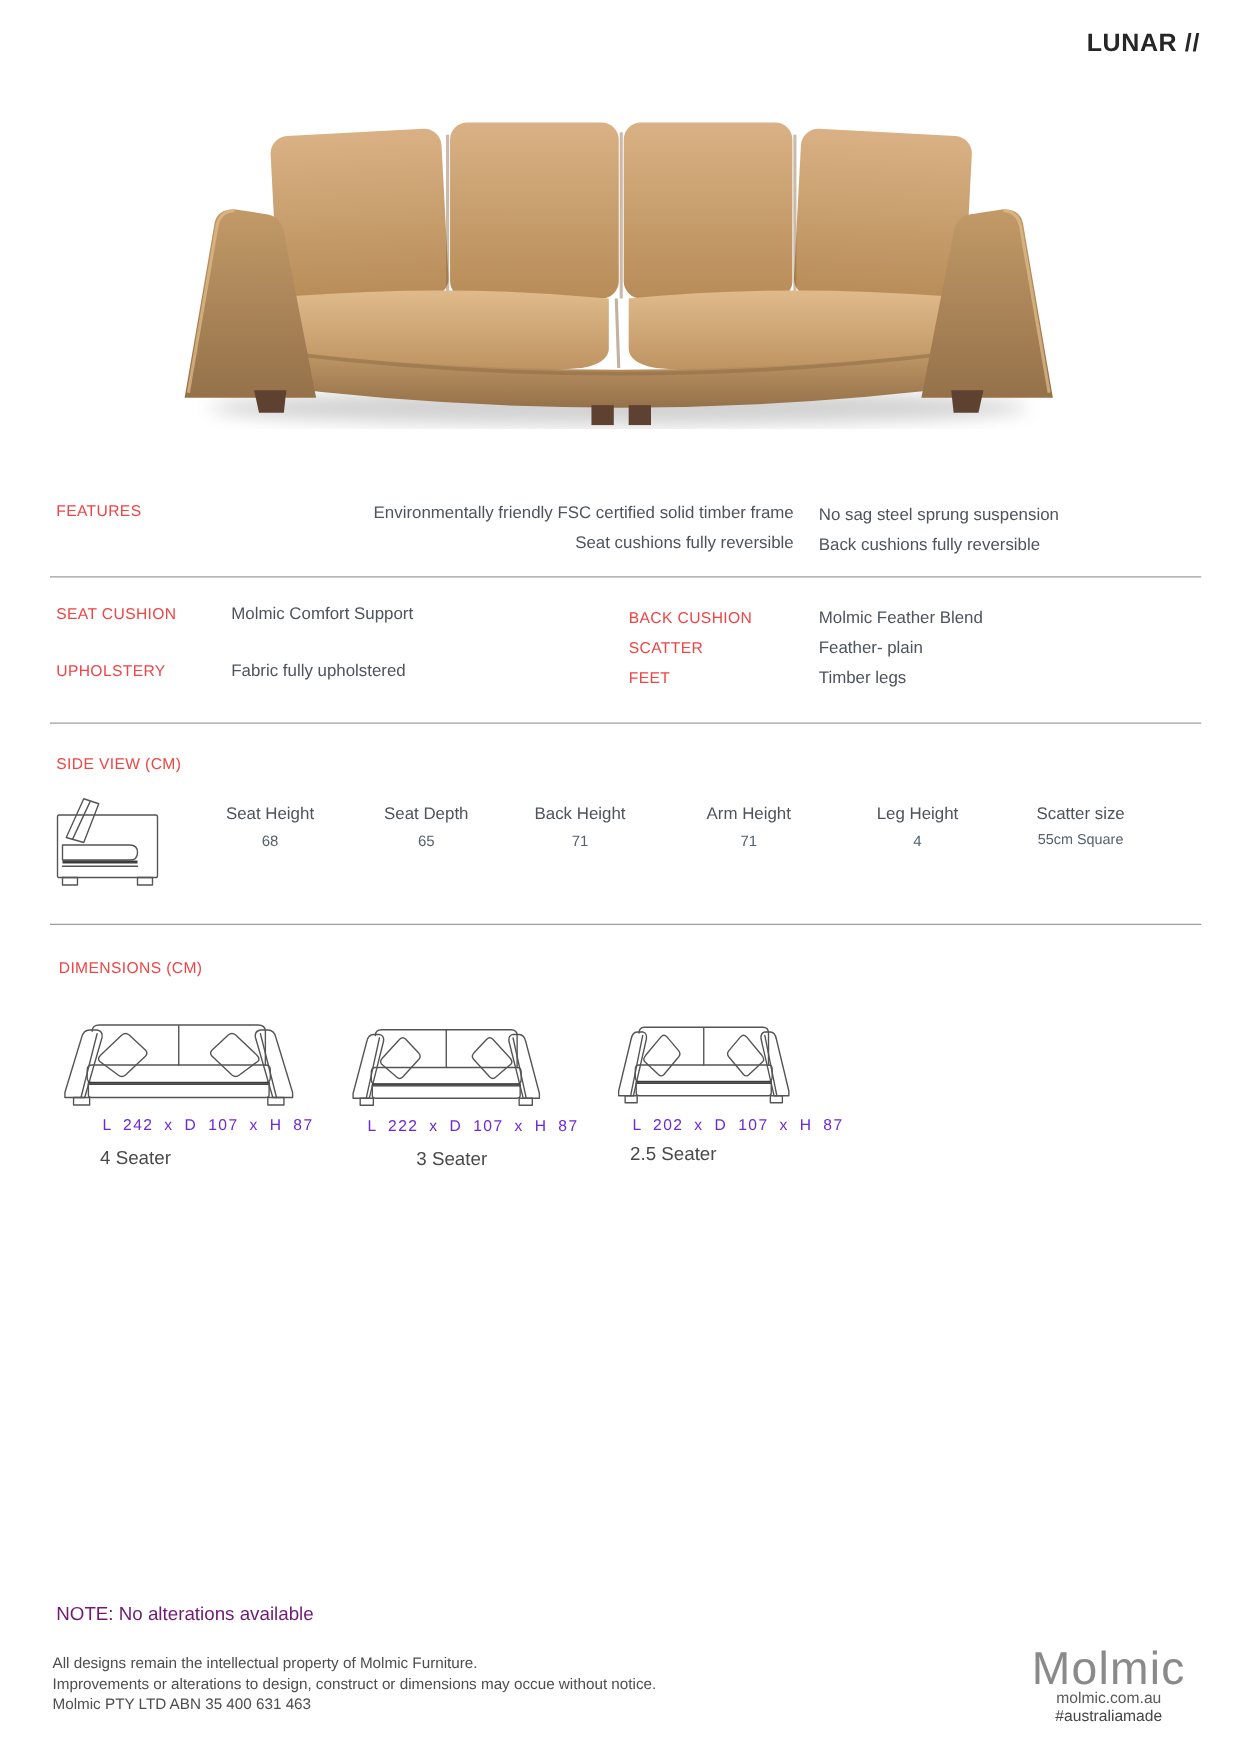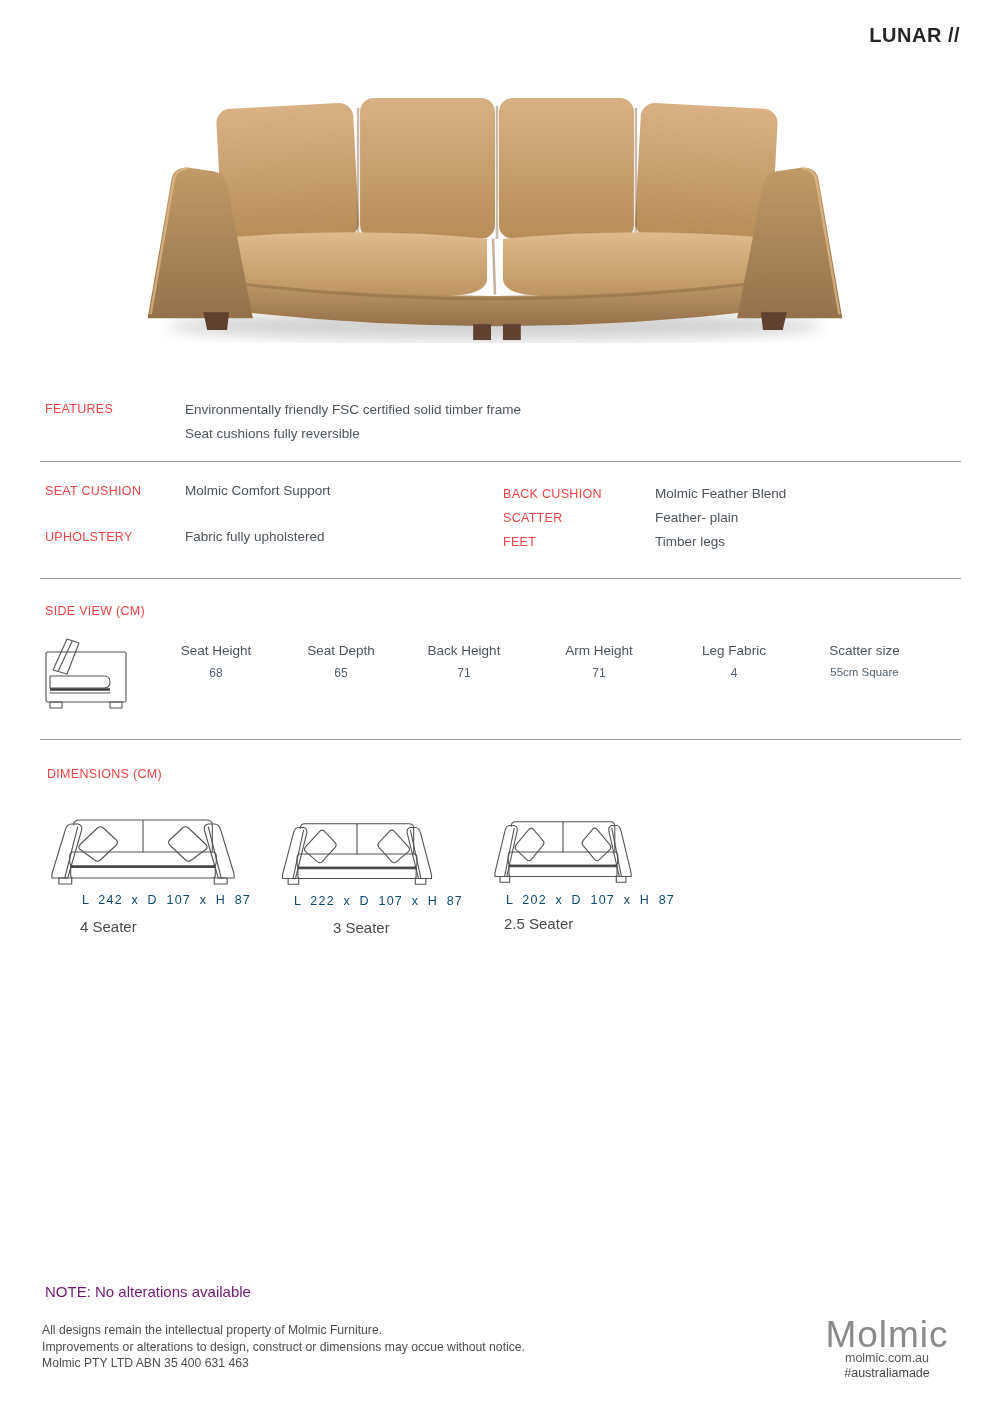--- a/index.html
+++ b/index.html
@@ -19,21 +19,21 @@
 
   .feat-col { position:absolute; font-size:13.5px; color:#4d545c; line-height:24px; }
 
   .sideview-svg { position:absolute; left:40px; top:636px; width:92px; height:74px; }
   .metric { position:absolute; top:643px; width:128px; text-align:center; }
   .metric .m-label { font-size:13.5px; color:#4d545c; }
   .metric .m-value { font-size:12px; color:#55616c; margin-top:8px; }
   .metric.m5 .m-value { font-size:11.5px; }
 
   .dim-svg { position:absolute; }
-  .dim-size { position:absolute; font-size:12.5px; color:#0c4a6e; letter-spacing:1.2px; word-spacing:4px; }
+  .dim-size { position:absolute; font-size:12.5px; color:#6d28d9; letter-spacing:1.2px; word-spacing:4px; }
   .dim-name { position:absolute; font-size:15px; color:#4a4a4a; }
 
   .note { position:absolute; left:45px; top:1283px; font-size:15px; color:#701a75; }
 
   .footer-lines { position:absolute; left:42px; top:1322px; font-size:12.2px; color:#4e4e4e; line-height:16.5px; }
 
   .logo-block { position:absolute; left:782px; top:1316px; width:210px; text-align:center; }
   .logo-text { font-size:37px; font-weight:200; color:#8a8a8a; letter-spacing:1px; line-height:38px; }
   .logo-site { font-size:12.5px; color:#5a5a5a; margin-top:-3px; }
   .logo-tag { font-size:12.5px; color:#464646; margin-top:1px; }
@@ -122,25 +122,27 @@
     </g>
     <g fill="#5e4130">
       <path d="M66 226 L92 226 L90 244 L70 244 Z"></path>
       <rect x="338" y="238" width="18" height="16"></rect>
       <rect x="368" y="238" width="18" height="16"></rect>
       <path d="M628 226 L654 226 L650 244 L630 244 Z"></path>
     </g>
   </svg>
 
   <div class="sec-label" style="left:45px; top:402px;">FEATURES</div>
-  <div class="feat-col" style="left:185px; top:398px; width:450px;">
+  <div class="feat-col" style="left:185px; top:398px; width:450px;text-align:right;">
     <div>Environmentally friendly FSC certified solid timber frame</div>
     <div>Seat cushions fully reversible</div>
   </div>
   <div class="feat-col" style="left:655px; top:400px; width:300px;">
+    <div>No sag steel sprung suspension</div>
+    <div>Back cushions fully reversible</div>
   </div>
 
   <div class="divider div1"></div>
 
   <div class="sec-label" style="left:45px; top:484px;">SEAT CUSHION</div>
   <div class="val" style="left:185px; top:483px;">Molmic Comfort Support</div>
   <div class="sec-label" style="left:45px; top:530px;">UPHOLSTERY</div>
   <div class="val" style="left:185px; top:529px;">Fabric fully upholstered</div>
 
   <div class="sec-label" style="left:503px; top:487px;">BACK CUSHION</div>
@@ -167,21 +169,21 @@
   </div>
   <div class="metric" style="left:400px;">
     <div class="m-label">Back Height</div>
     <div class="m-value">71</div>
   </div>
   <div class="metric" style="left:535px;">
     <div class="m-label">Arm Height</div>
     <div class="m-value">71</div>
   </div>
   <div class="metric" style="left:670px;">
-    <div class="m-label">Leg Fabric</div>
+    <div class="m-label">Leg Height</div>
     <div class="m-value">4</div>
   </div>
   <div class="metric m5" style="left:797px; width:135px;">
     <div class="m-label">Scatter size</div>
     <div class="m-value">55cm Square</div>
   </div>
 
   <div class="divider div3"></div>
 
   <div class="sec-label" style="left:47px; top:767px;">DIMENSIONS (CM)</div>

